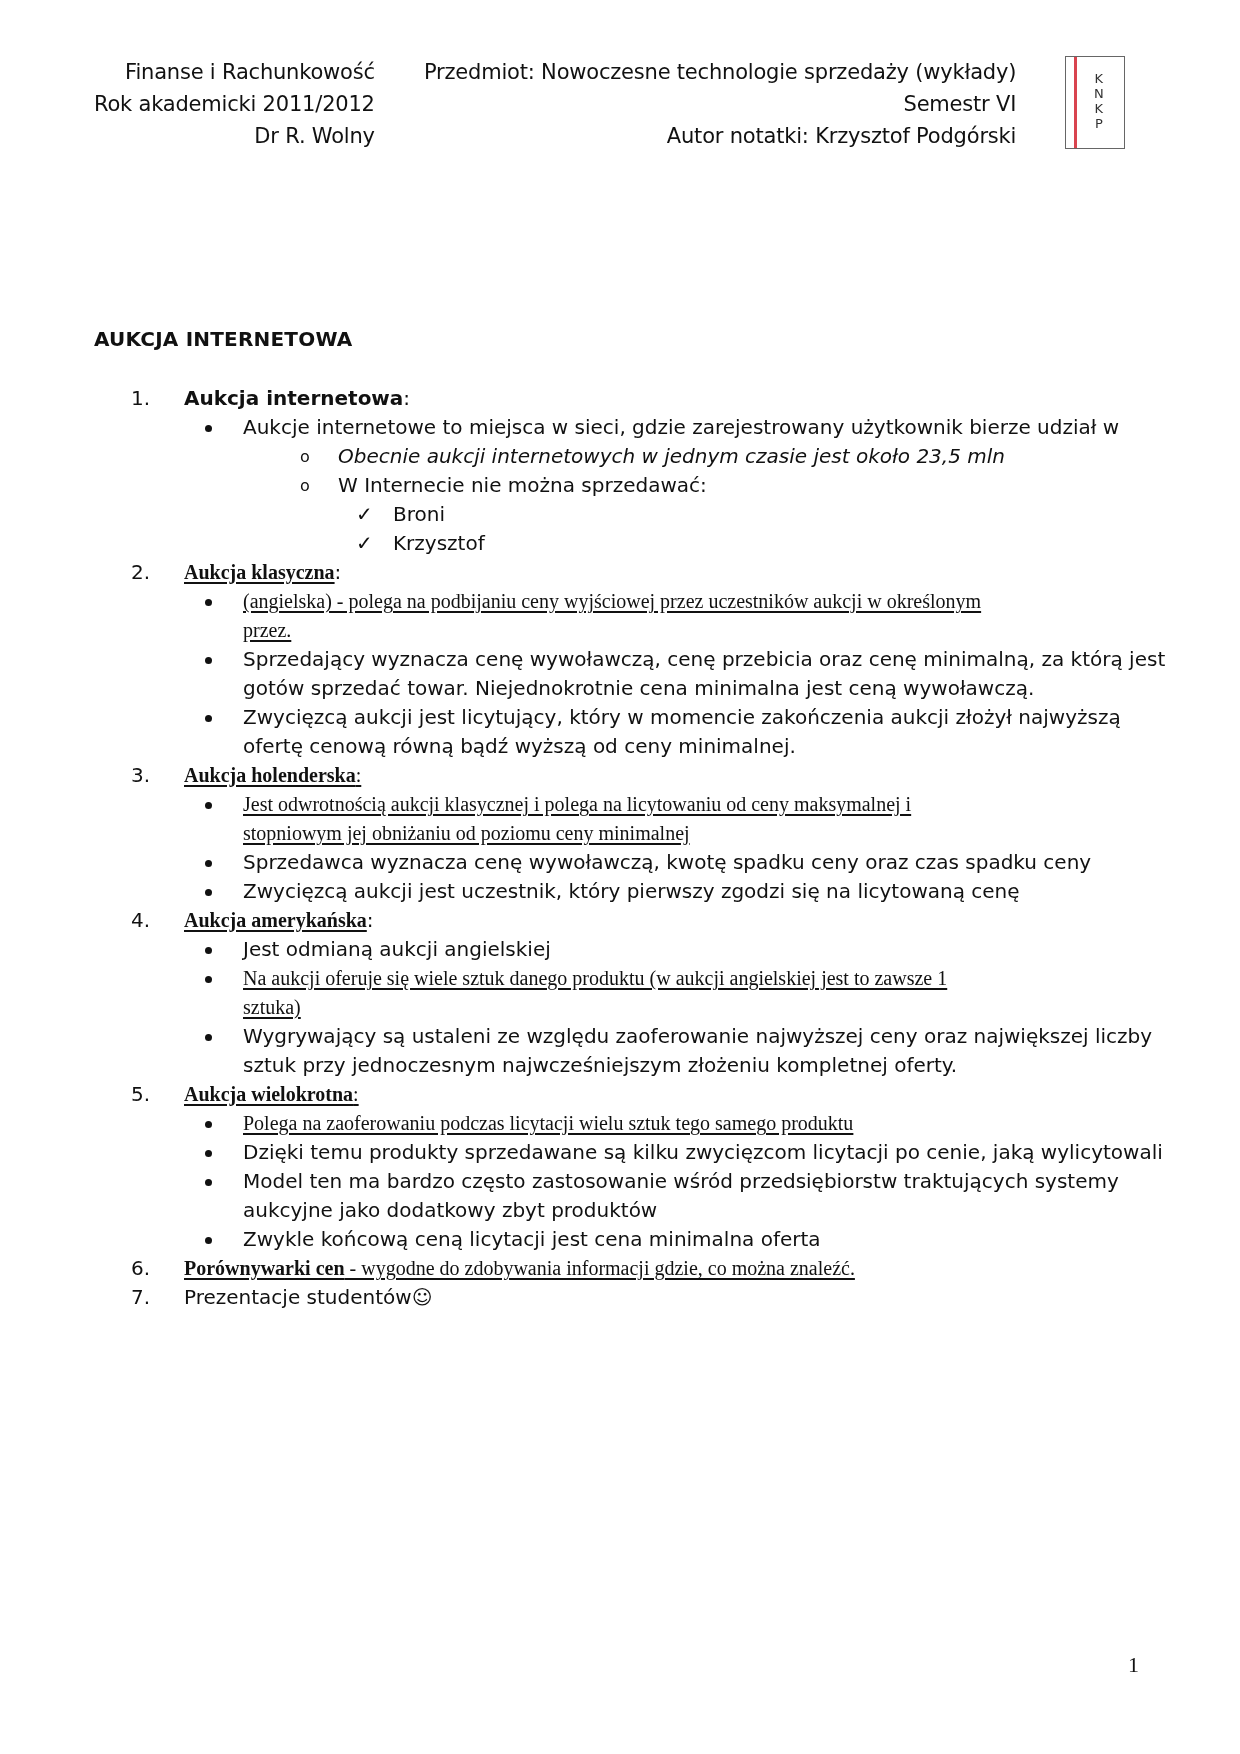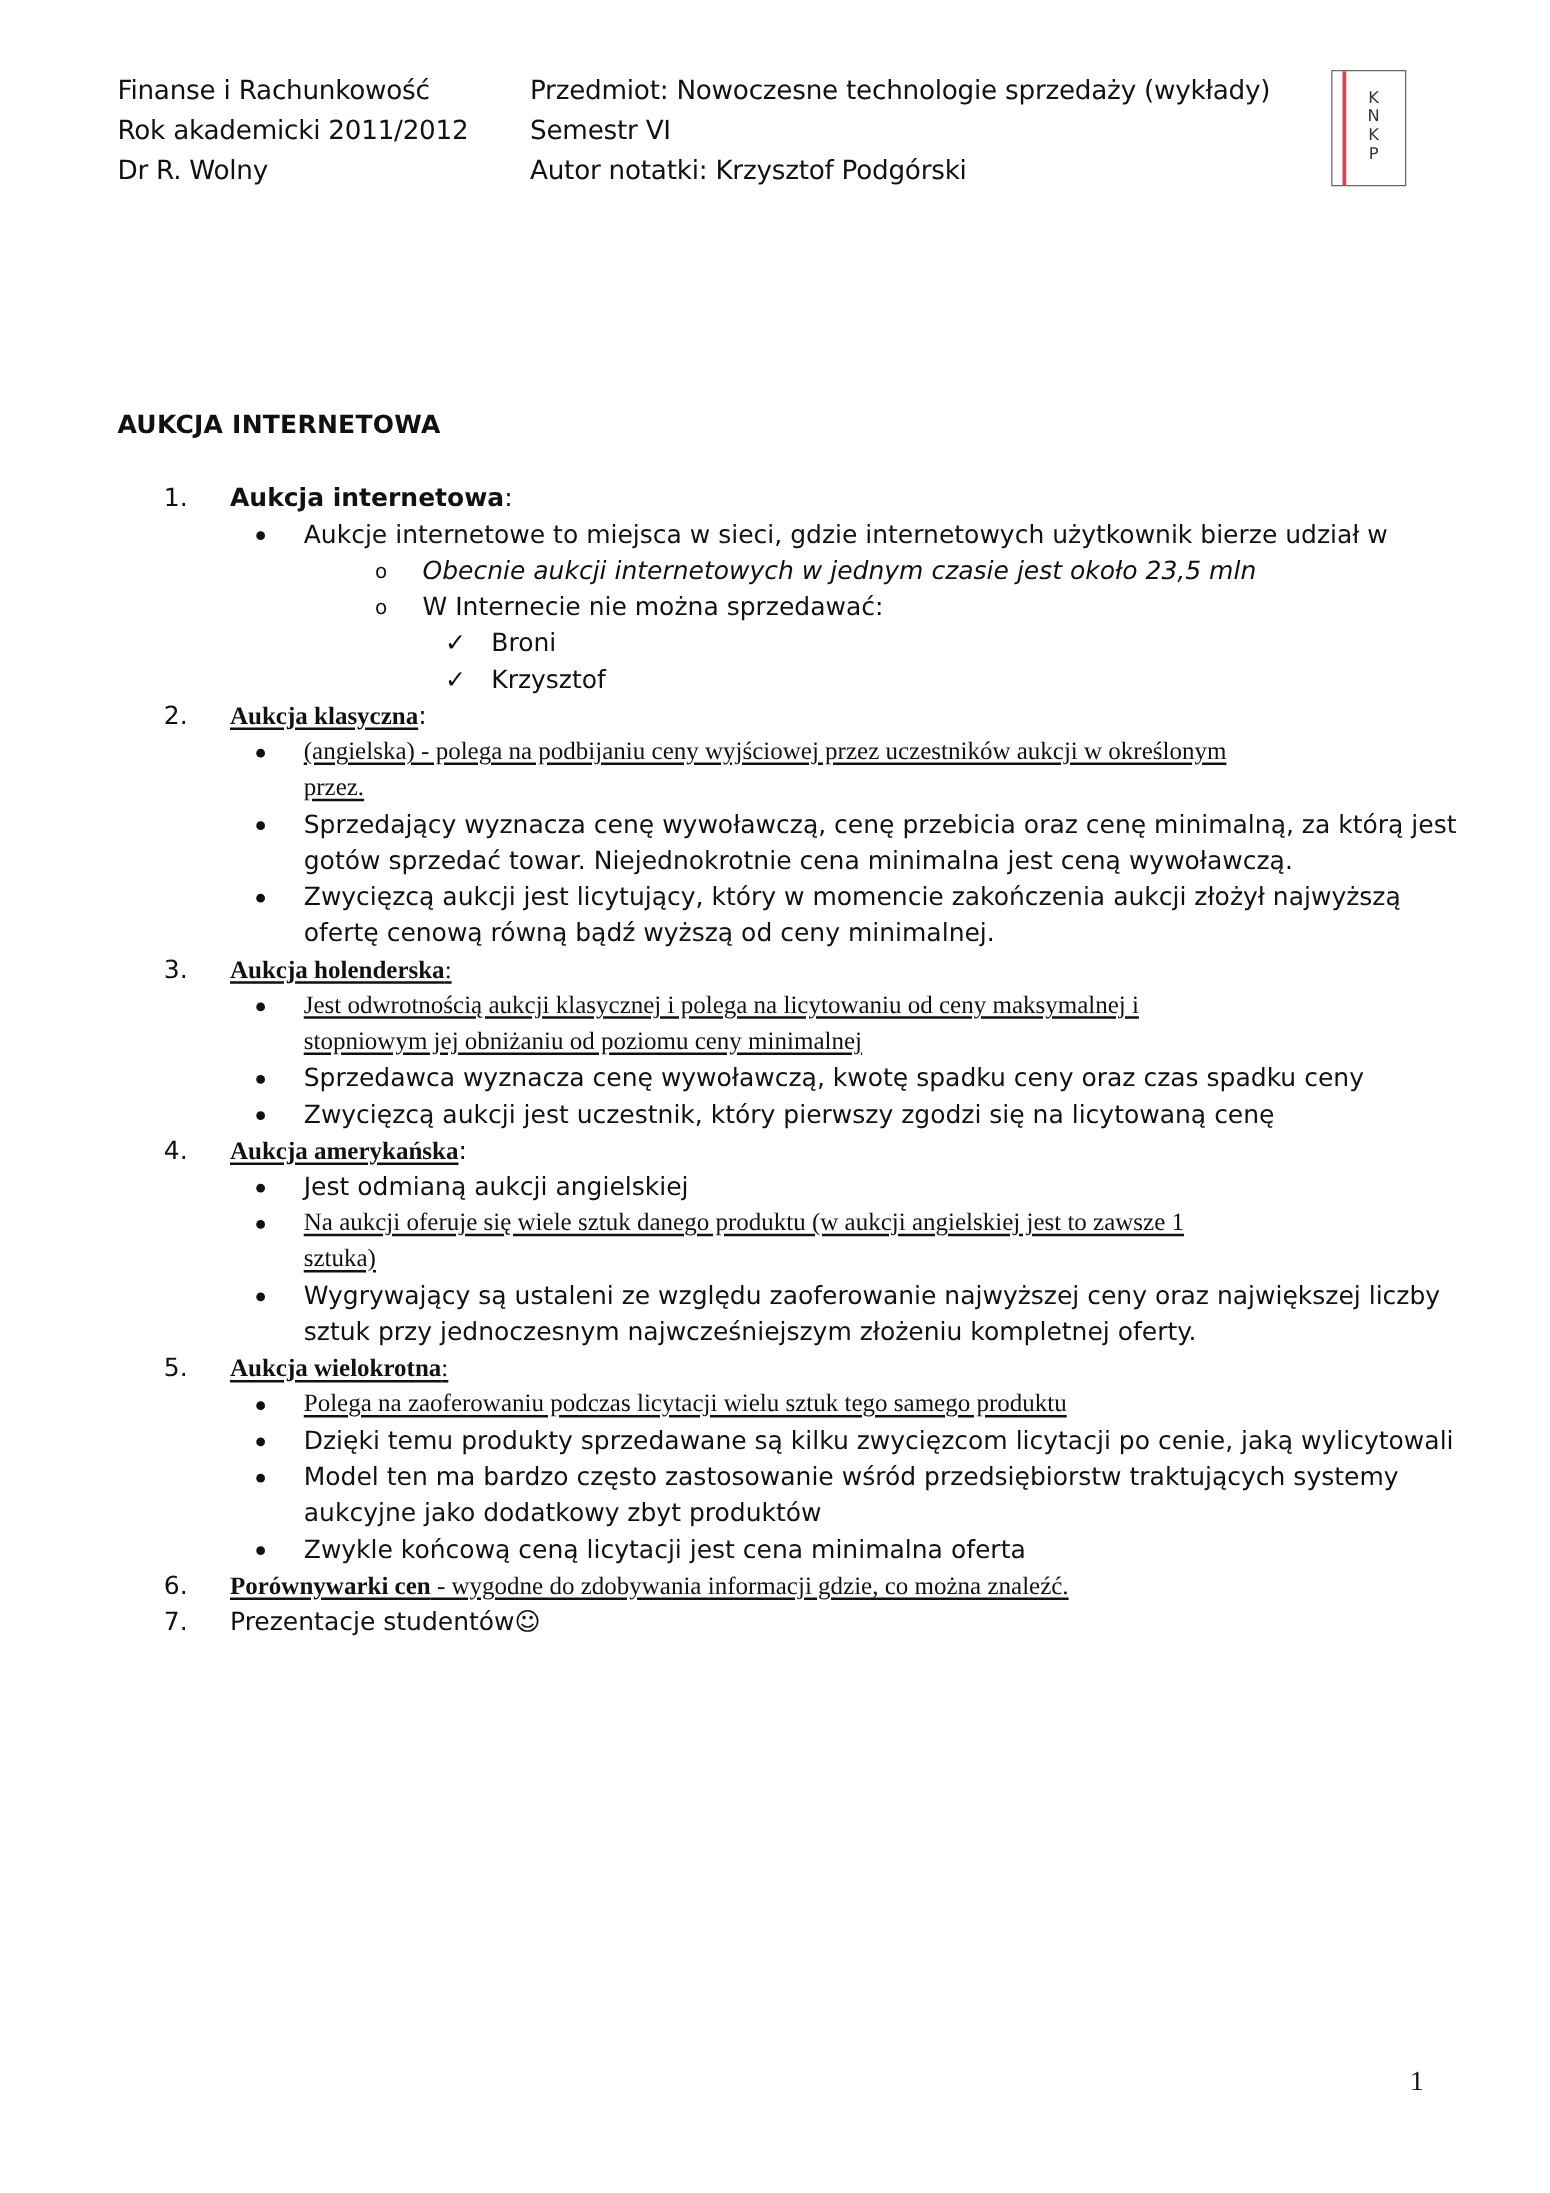--- a/index.html
+++ b/index.html
@@ -1,21 +1,21 @@
 <!DOCTYPE html>
 <html><head>
 <meta charset="utf-8">
 <style>
   html, body { margin: 0; padding: 0; background: #ffffff; }
   body { width: 1240px; height: 1754px; position: relative; overflow: hidden;
          font-family: "DejaVu Sans", sans-serif; color: #111; }
   .hdr { position: absolute; font-size: 21px; line-height: 32px; letter-spacing: -0.2px; }
   .hdr-left { left: 94px; top: 56px; }
   .hdr-right { left: 424px; top: 56px; }
-  .hdr div { white-space: nowrap; }
+  .hdr div { white-space: nowrap; text-align: right; }
   .logo { position: absolute; left: 1065px; top: 56px; width: 60px; height: 93px;
           border: 1px solid #666; box-sizing: border-box; }
   .logo .bar { position: absolute; left: 8px; top: 0; bottom: 0; width: 3px; background: #d9444f; }
   .logo .letters { position: absolute; left: 28px; top: 14px; font-size: 13px; line-height: 15px;
                    color: #333; text-align: center; }
   .logo .letters span { display: block; }
   .title { position: absolute; left: 94px; top: 327px; font-size: 20px; font-weight: bold; letter-spacing: 0.2px; }
   .content { position: absolute; left: 0; top: 384px; width: 1240px; font-size: 20px; line-height: 29px; }
   .row { position: relative; height: 29px; white-space: nowrap; }
   .num { position: absolute; left: 131px; }
@@ -57,21 +57,21 @@
 <div class="title">AUKCJA INTERNETOWA</div>
 
 <div class="content">
 
   <div class="row">
     <span class="num">1.</span>
     <span class="lvl1"><span class="b">Aukcja internetowa</span><span>:</span></span>
   </div>
   <div class="row">
       <span class="bullet"></span>
-      <span class="lvl2">Aukcje internetowe to miejsca w sieci, gdzie internetowych użytkownik bierze udział w</span>
+      <span class="lvl2">Aukcje internetowe to miejsca w sieci, gdzie zarejestrowany użytkownik bierze udział w</span>
     </div>
   <div class="row">
       <span class="circ">o</span>
       <span class="lvl3 i">Obecnie aukcji internetowych w jednym czasie jest około 23,5 mln</span>
     </div>
   <div class="row">
       <span class="circ">o</span>
       <span class="lvl3">W Internecie nie można sprzedawać:</span>
     </div>
   <div class="row">

